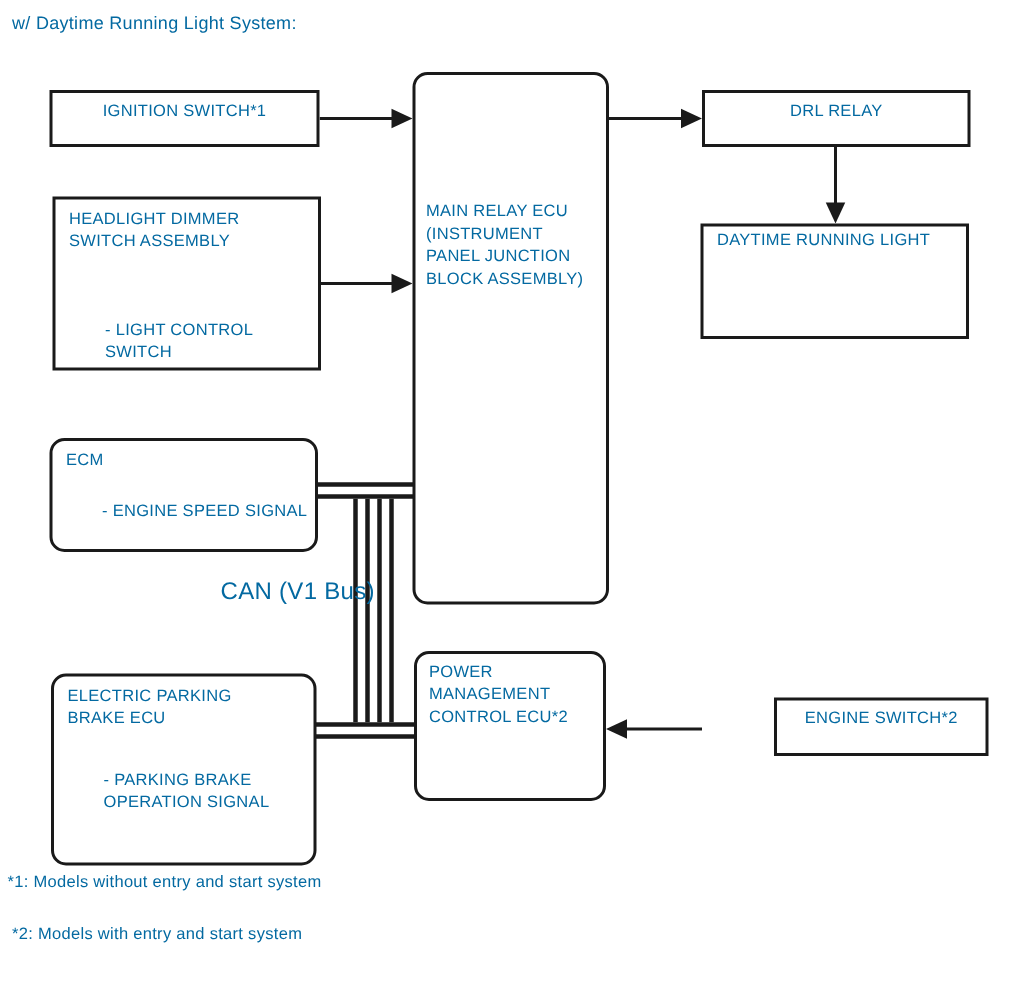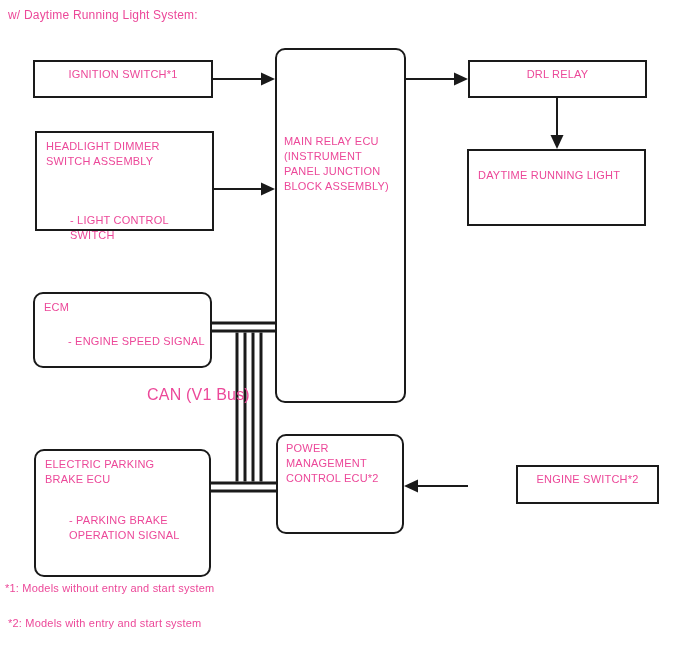--- a/index.html
+++ b/index.html
@@ -1,21 +1,21 @@
 <!DOCTYPE html>
 <html><head>
 <meta charset="utf-8">
 <style>
   html,body{margin:0;padding:0;background:#ffffff;}
   #canvas{
     position:relative;
     width:688px;height:658px;
     background:#ffffff;
     font-family:"Liberation Sans", sans-serif;
-    color:#ec4899;
+    color:#0369a1;
     overflow:hidden;
   }
   #wires{position:absolute;left:0;top:0;z-index:0;}
   .node{
     position:absolute;
     box-sizing:border-box;
     border:2px solid #1a1a1a;
     background:#ffffff;
     z-index:1;
     font-size:11px;
@@ -81,35 +81,35 @@
       <polygon points="404,486 418,479.5 418,492.5"></polygon>
     </g>
   </svg>
 
   <div id="title" class="free-label" style="left:8px;top:8px;">w/ Daytime Running Light System:</div>
 
   <div class="node" style="left:33px;top:60px;width:180px;height:38px;">
     <div class="lbl center">IGNITION SWITCH*1</div>
   </div>
 
-  <div class="node" style="left:35px;top:131px;width:179px;height:100px;">
+  <div class="node" style="left:35px;top:131px;width:179px;height:116px;">
     <div class="lbl pad" style="width:140px;">HEADLIGHT DIMMER SWITCH ASSEMBLY</div>
     <div class="sub" style="left:5px;top:80px;">- LIGHT CONTROL SWITCH</div>
   </div>
 
   <div class="node rounded" style="left:275px;top:48px;width:131px;height:355px;">
     <div class="lbl" style="position:absolute;left:7px;top:84px;width:108px;">MAIN RELAY ECU (INSTRUMENT PANEL JUNCTION BLOCK ASSEMBLY)</div>
   </div>
 
   <div class="node" style="left:468px;top:60px;width:179px;height:38px;">
     <div class="lbl center">DRL RELAY</div>
   </div>
 
   <div class="node" style="left:467px;top:149px;width:179px;height:77px;">
-    <div class="lbl" style="padding:17px 0 0 9px;">DAYTIME RUNNING LIGHT</div>
+    <div class="lbl" style="padding:2px 0 0 9px;">DAYTIME RUNNING LIGHT</div>
   </div>
 
   <div class="node rounded" style="left:33px;top:292px;width:179px;height:76px;">
     <div class="lbl pad">ECM</div>
     <div class="sub" style="left:5px;top:40px;">- ENGINE SPEED SIGNAL</div>
   </div>
 
   <div class="node rounded" style="left:34px;top:449px;width:177px;height:128px;">
     <div class="lbl pad" style="width:140px;">ELECTRIC PARKING BRAKE ECU</div>
     <div class="sub" style="left:5px;top:62px;width:145px;">- PARKING BRAKE OPERATION SIGNAL</div>

